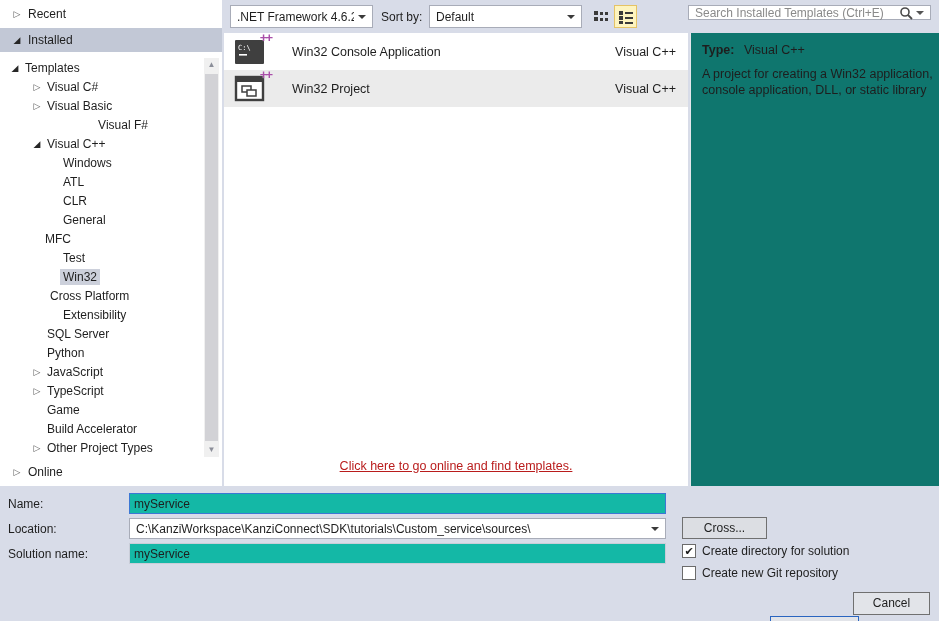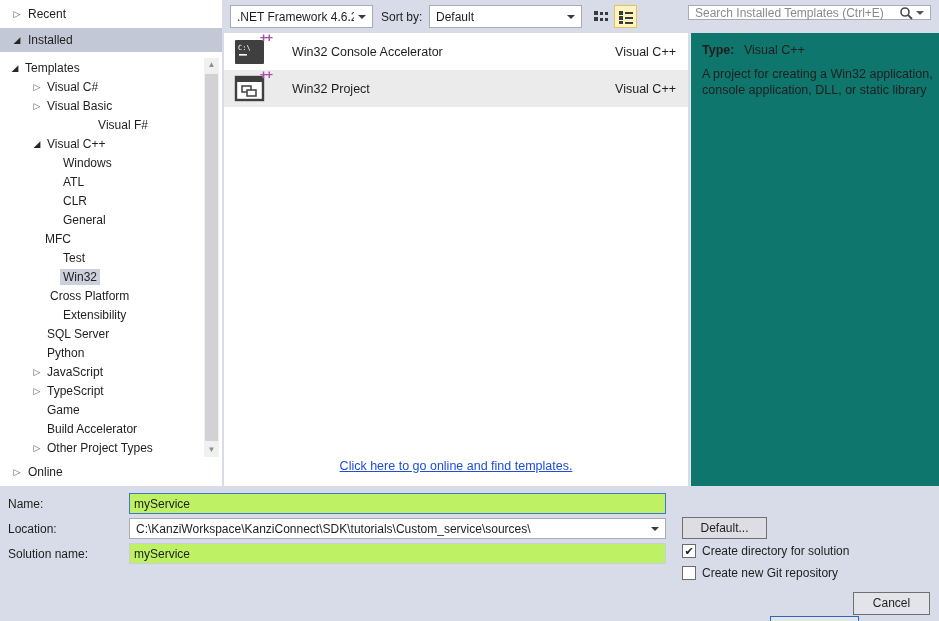--- a/index.html
+++ b/index.html
@@ -59,34 +59,34 @@
   #search-input::placeholder { color:#8a8a8a; }
   #search-box .caret { border-top-color:#555; margin-left:3px; }
   
   #list-panel { position:absolute; left:224px; top:33px; width:464px; height:453px; background:#ffffff; }
   .tpl-row { position:relative; height:37px; display:flex; align-items:center; cursor:default; }
   .tpl-row.selected { background:#ebebeb; }
   .tpl-icon { position:relative; width:34px; height:34px; margin-left:10px; flex:none; }
   .tpl-title { margin-left:24px; font-size:12.5px; }
   .tpl-lang { position:absolute; right:12px; font-size:12.5px; }
   #online-link-wrap { position:absolute; left:0; top:426px; width:100%; text-align:center; }
-  #online-link { color:#1d4ed8; text-decoration:underline; font-size:12.5px; cursor:pointer; }
+  #online-link { color:#b91c1c; text-decoration:underline; font-size:12.5px; cursor:pointer; }
   
   #desc-panel { position:absolute; left:690px; top:33px; width:249px; height:453px; background:#0f766e; border-left:1px solid #e4e6ec; padding:10px 10px 0 11px; }
   #type-row { font-size:12.5px; margin-bottom:9px; }
   #type-label { font-weight:bold; }
   #type-value { margin-left:6px; }
   #desc-text { font-size:12.5px; line-height:16px; width:232px; }
   
   .form-label { position:absolute; left:8px; }
   #name-label { top:497px; }
   #location-label { top:522px; }
   #solution-label { top:547px; }
   .text-field {
-    position:absolute; left:129px; width:537px; height:21px; background:#bef264;
+    position:absolute; left:129px; width:537px; height:21px; background:#14b8a6;
     border:1px solid #c9cdd8; font:12px "Liberation Sans",sans-serif; color:#1e1e1e;
     padding:0 4px; outline:none;
   }
   #name-input { top:493px; border:1px solid #3c77d4; }
   #solution-input { top:543px; }
   #location-combo { left:129px; top:518px; width:537px; height:21px; border:1px solid #a8acb8; }
   .push-btn {
     position:absolute; background:#e2e4e9; border:1px solid #707070;
     font:12px "Liberation Sans",sans-serif; color:#1e1e1e; text-align:center; cursor:default;
   }
@@ -261,21 +261,21 @@
 <div id="list-panel">
   <div class="tpl-row">
     <div class="tpl-icon">
       <svg width="32" height="32" viewBox="0 0 32 32">
         <rect x="1" y="5" width="29" height="24" fill="#3f3f3f" rx="1"></rect>
         <text x="4" y="15" font-size="7" fill="#ffffff" font-family="DejaVu Sans Mono, monospace">C:\</text>
         <rect x="5" y="19" width="8" height="1.6" fill="#ffffff"></rect>
       </svg>
       <span class="plus-marks">++</span>
     </div>
-    <span class="tpl-title">Win32 Console Accelerator</span>
+    <span class="tpl-title">Win32 Console Application</span>
     <span class="tpl-lang">Visual C++</span>
   </div>
   <div class="tpl-row selected">
     <div class="tpl-icon">
       <svg width="32" height="32" viewBox="0 0 32 32">
         <rect x="2" y="5" width="27" height="23" fill="#ffffff" stroke="#3f3f3f" stroke-width="2.4"></rect>
         <rect x="2" y="5" width="27" height="5" fill="#3f3f3f"></rect>
         <rect x="8" y="14" width="9" height="6" fill="#ffffff" stroke="#3f3f3f" stroke-width="1.5"></rect>
         <rect x="13" y="18" width="9" height="6" fill="#ffffff" stroke="#3f3f3f" stroke-width="1.5"></rect>
       </svg>
@@ -297,21 +297,21 @@
   <div id="desc-text">A project for creating a Win32 application, console application, DLL, or static library</div>
 </div>
 
 <span class="form-label" id="name-label">Name:</span>
 <input class="text-field" id="name-input" type="text" value="myService" style="">
 <span class="form-label" id="location-label">Location:</span>
 <div class="combo" id="location-combo">
   <span class="combo-text">C:\KanziWorkspace\KanziConnect\SDK\tutorials\Custom_service\sources\</span>
   <span class="caret"></span>
 </div>
-<div class="push-btn" id="browse-btn" style="line-height:20px;">Default...</div>
+<div class="push-btn" id="browse-btn" style="line-height:20px;">Cross...</div>
 <span class="form-label" id="solution-label">Solution name:</span>
 <input class="text-field" id="solution-input" type="text" value="myService" style="">
 
 <div class="checkbox-row" id="chk-dir-row">
   <span class="chk-box" id="chk-dir-box">✔</span>
   <span class="chk-label">Create directory for solution</span>
 </div>
 <div class="checkbox-row" id="chk-git-row">
   <span class="chk-box" id="chk-git-box"></span>
   <span class="chk-label">Create new Git repository</span>

